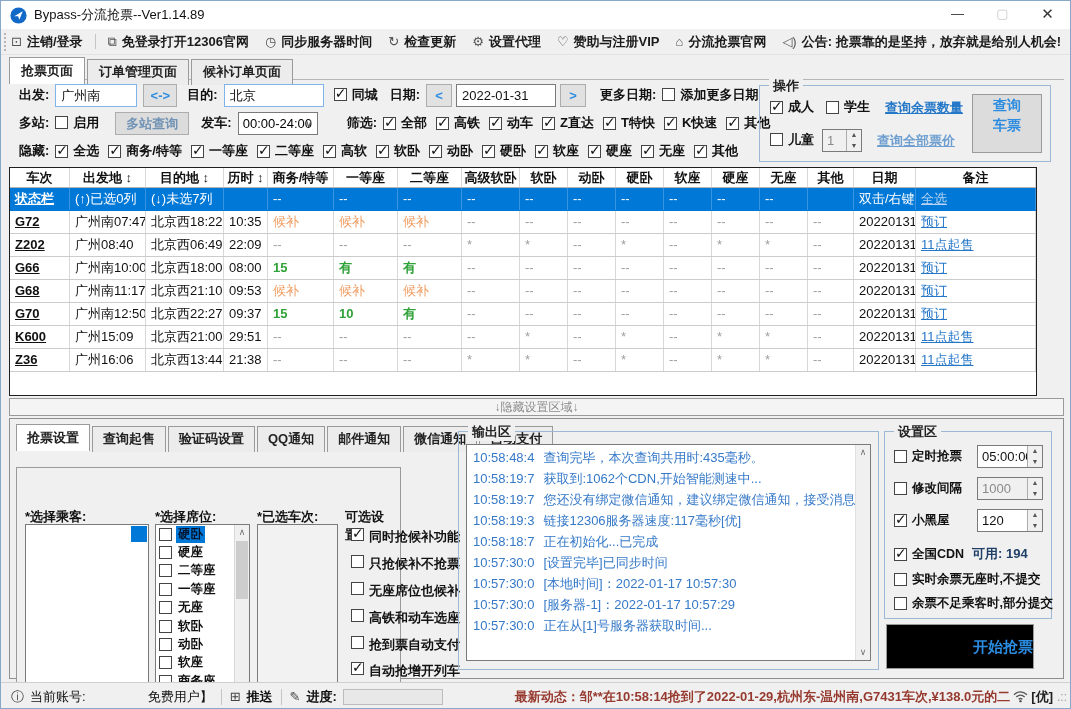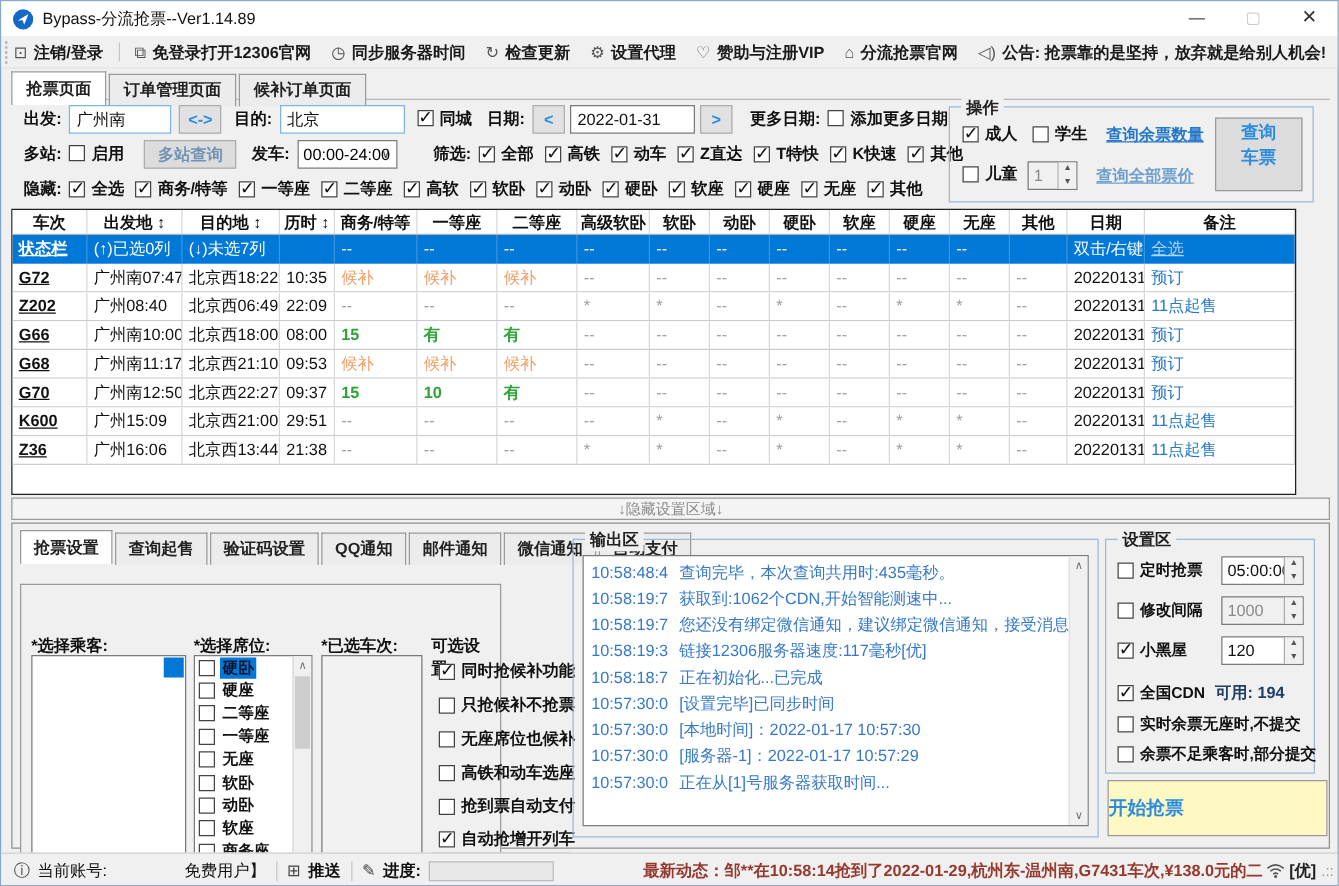--- a/index.html
+++ b/index.html
@@ -58,21 +58,21 @@
   .trow.head { height:20px; line-height:19px; border-bottom:1px solid #b5b5b5; }
   .tcell { border-right:1px solid #d8d8d8; padding-left:5px; font-size:13px; color:#111; white-space:nowrap; overflow:hidden; flex:none; }
   .tcell.grow { flex:1; }
   .trow.head .tcell { font-weight:600; text-align:center; padding-left:0; }
   .trow.sel { background:#0078d7; border-bottom:1px solid #0078d7; }
   .trow.sel .tcell { color:#fff; border-right-color:#3a93e0; }
   .c-train { text-decoration:underline; font-weight:600; }
   .c-wait { color:#f09b5f; }
   .c-ok { color:#2fa238; font-weight:600; }
   .c-na { color:#9f9f9f; }
-  .c-link { color:#2577c8; }
+  .c-link { color:#2577c8; text-decoration:underline; }
   .trow.sel .c-selall { color:#b9d4f2; text-decoration:underline; }
 
   
   .divider { position:absolute; left:8px; top:397px; width:1055px; height:18px; background:#f4f4f4; border:1px solid #9a9a9a; color:#8a8a8a; font-size:12px; text-align:center; line-height:16px; }
 
   
   .bottom { position:absolute; left:8px; top:417px; width:1055px; height:261px; border:1px solid #8f8f8f; background:#f0f0f0; }
   .stabs { position:absolute; left:6px; top:5px; height:24px; }
   .stab { display:inline-block; padding:3px 10px 4px; font-size:13px; font-weight:600; color:#222; background:#ececec; border:1px solid #9a9a9a; border-bottom:none; margin-right:2px; position:relative; top:1px; }
   .stab.active { background:#fff; top:0; padding-top:4px; z-index:2; }
@@ -80,31 +80,31 @@
   .plabel { position:absolute; font-size:13px; font-weight:600; color:#111; top:40px; }
   .listbox { position:absolute; top:56px; height:186px; background:#fff; border:1px solid #7a7a7a; }
   .bluebox { position:absolute; right:1px; top:1px; width:16px; height:16px; background:#0078d7; }
   .seatitem { display:flex; align-items:center; height:18.4px; padding-left:3px; }
   .seatitem .cblab { font-weight:600; font-size:12.5px; margin-left:4px; padding:0 2px; }
   .seatitem .hl { background:#0078d7; color:#04142e; }
   .sbar { position:absolute; right:0; top:0; bottom:0; width:15px; background:#f0f0f0; border-left:1px solid #d8d8d8; }
   .sbar .sa { position:absolute; left:0; width:100%; height:15px; text-align:center; font-size:9px; color:#707070; line-height:15px; }
   .sbar .up { top:0; } .sbar .dn { bottom:0; }
   .sbar .thumb { position:absolute; left:1px; right:1px; top:16px; height:58px; background:#cdcdcd; }
-  .optitem { position:absolute; left:334px; display:flex; align-items:center; }
+  .optitem { position:absolute; left:334px; display:flex; align-items:flex-start; }
   .outgroup { position:absolute; left:448px; top:12px; width:421px; height:239px; border:1px solid #9cb8d5; }
   .loglist { position:absolute; left:7px; top:12px; right:7px; bottom:8px; background:#fff; border:1px solid #7a7a7a; overflow:hidden; }
   .logline { font-size:13px; color:#3579c8; line-height:21px; padding-left:6px; white-space:nowrap; }
   .logline .lt { margin-right:9px; }
   .setgroup { position:absolute; left:874px; top:12px; width:168px; height:188px; border:1px solid #9cb8d5; }
   .setrow { position:absolute; left:9px; right:8px; display:flex; align-items:center; }
   .setrow .cblab { font-size:12.5px; }
   .setrow .spinbox { position:absolute; right:0; width:66px; }
   .setrow .extra { font-size:13px; font-weight:700; color:#1f3f66; margin-left:8px; white-space:nowrap; }
-  .startbtn { position:absolute; left:876px; top:205px; width:176px; height:45px; background:#fef9c3; border:1px solid #9a9a9a; font-size:15px; font-weight:700; color:#2b8ce0; text-align:left; line-height:43px; }
+  .startbtn { position:absolute; left:876px; top:205px; width:148px; height:45px; background:#000000; border:1px solid #9a9a9a; font-size:15px; font-weight:700; color:#2b8ce0; text-align:right; line-height:43px; }
 
   
   .statusbar { position:absolute; left:0; top:681px; width:100%; height:28px; background:#f0f0f0; border-top:1px solid #d0d0d0; display:flex; align-items:center; font-size:13px; }
   .sbicon { color:#444; margin:0 6px 0 10px; font-size:13px; }
   .sbsep { width:1px; height:16px; background:#c5c5c5; margin:0 8px; }
   .sbtext { color:#111; white-space:nowrap; }
   .progress { width:100px; height:16px; border:1px solid #bcbcbc; background:#e8e8e8; margin-left:6px; }
   .news { margin-left:auto; display:flex; align-items:center; }
   .newslabel, .newstext { color:#96392e; font-weight:600; white-space:nowrap; }
   .wifi { margin:0 3px; }

